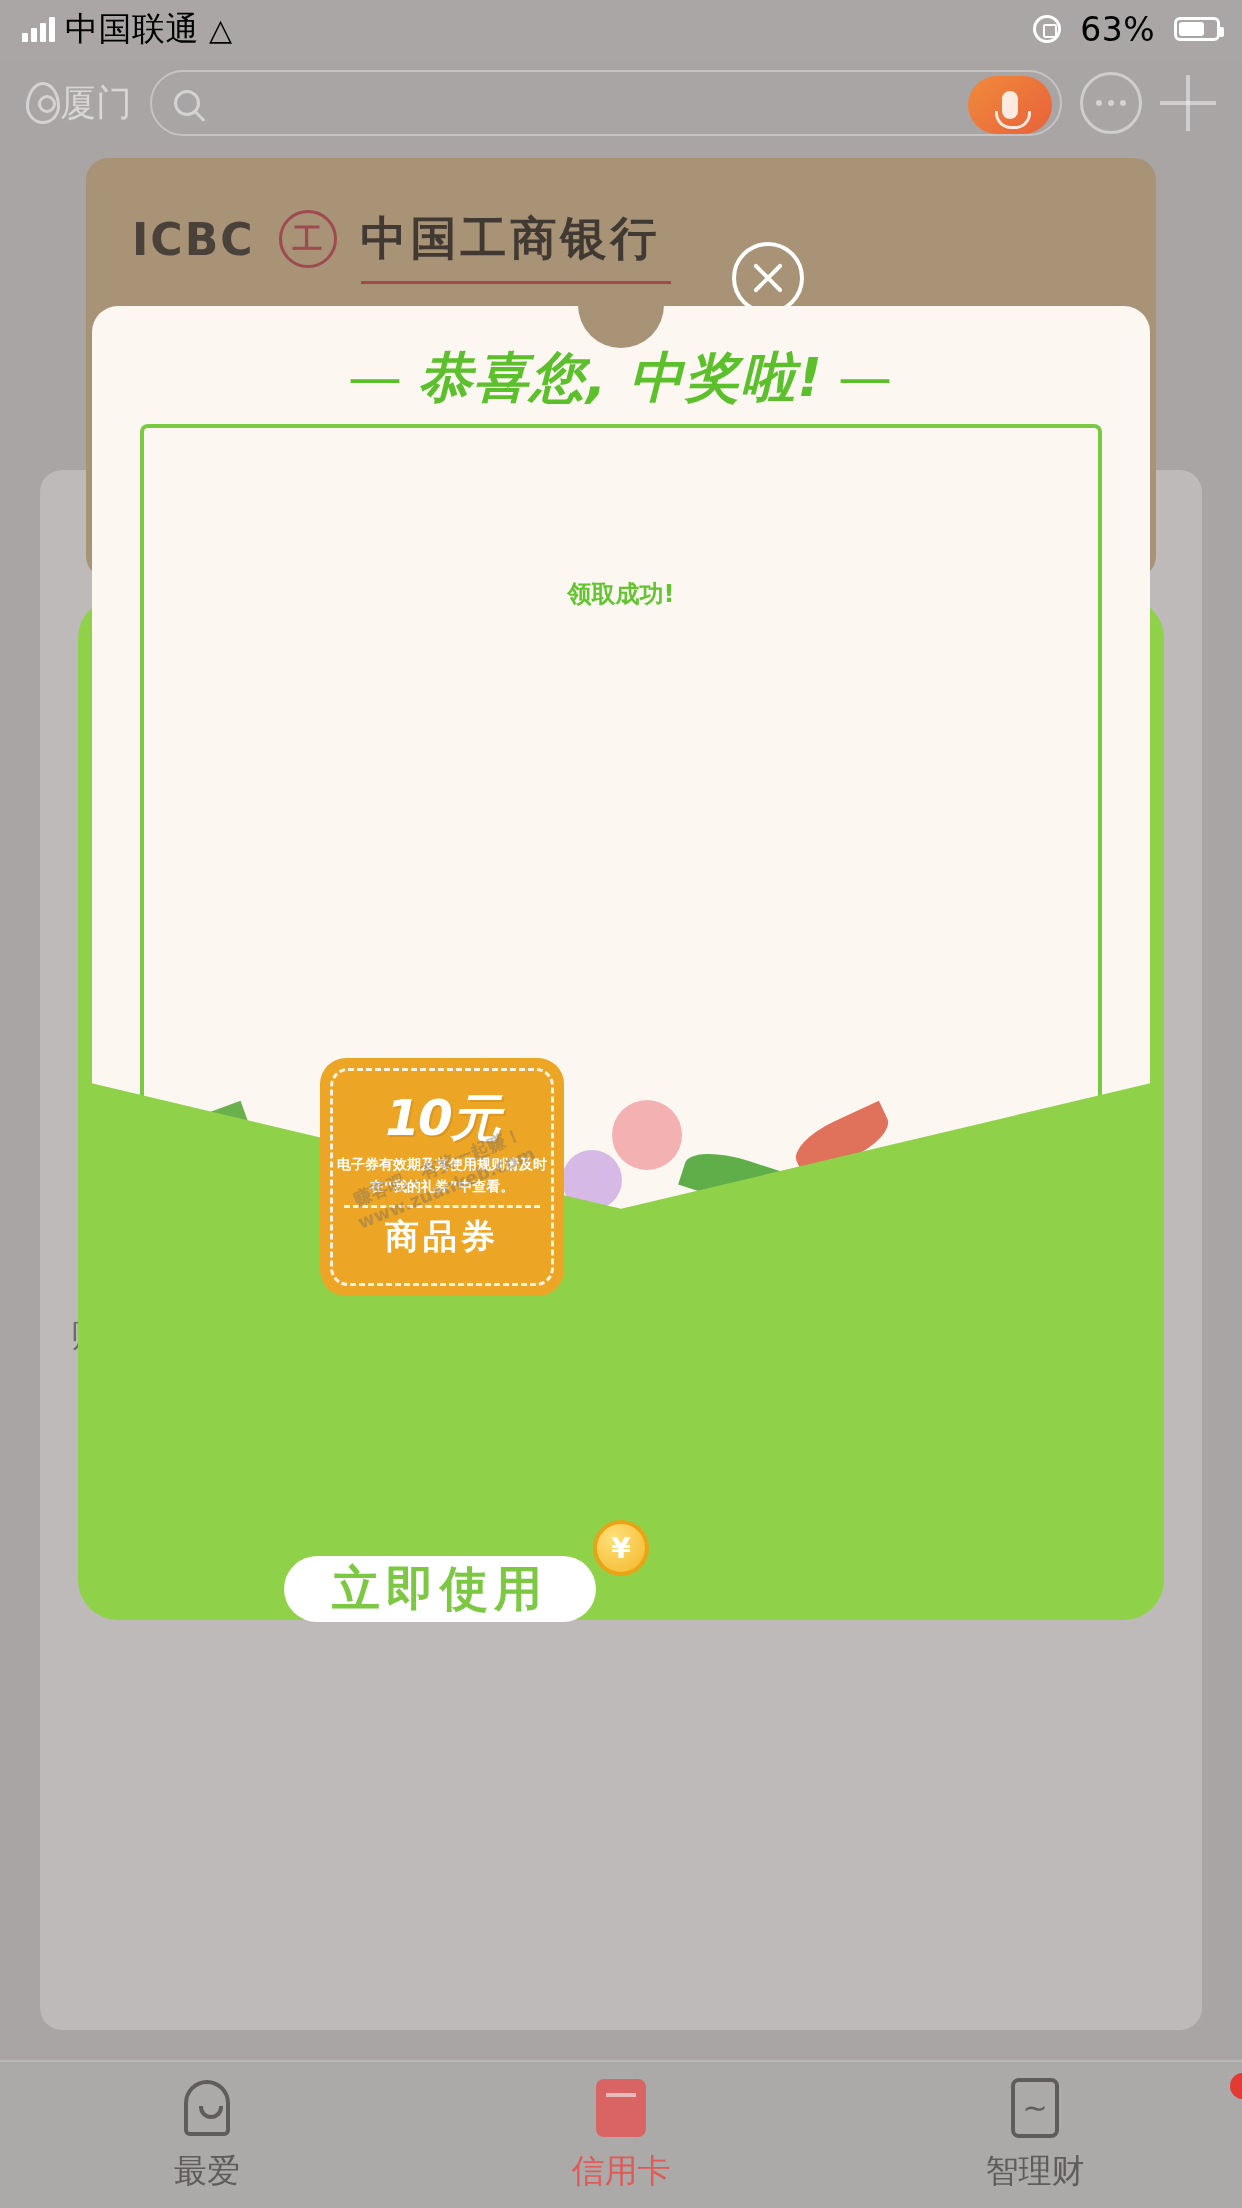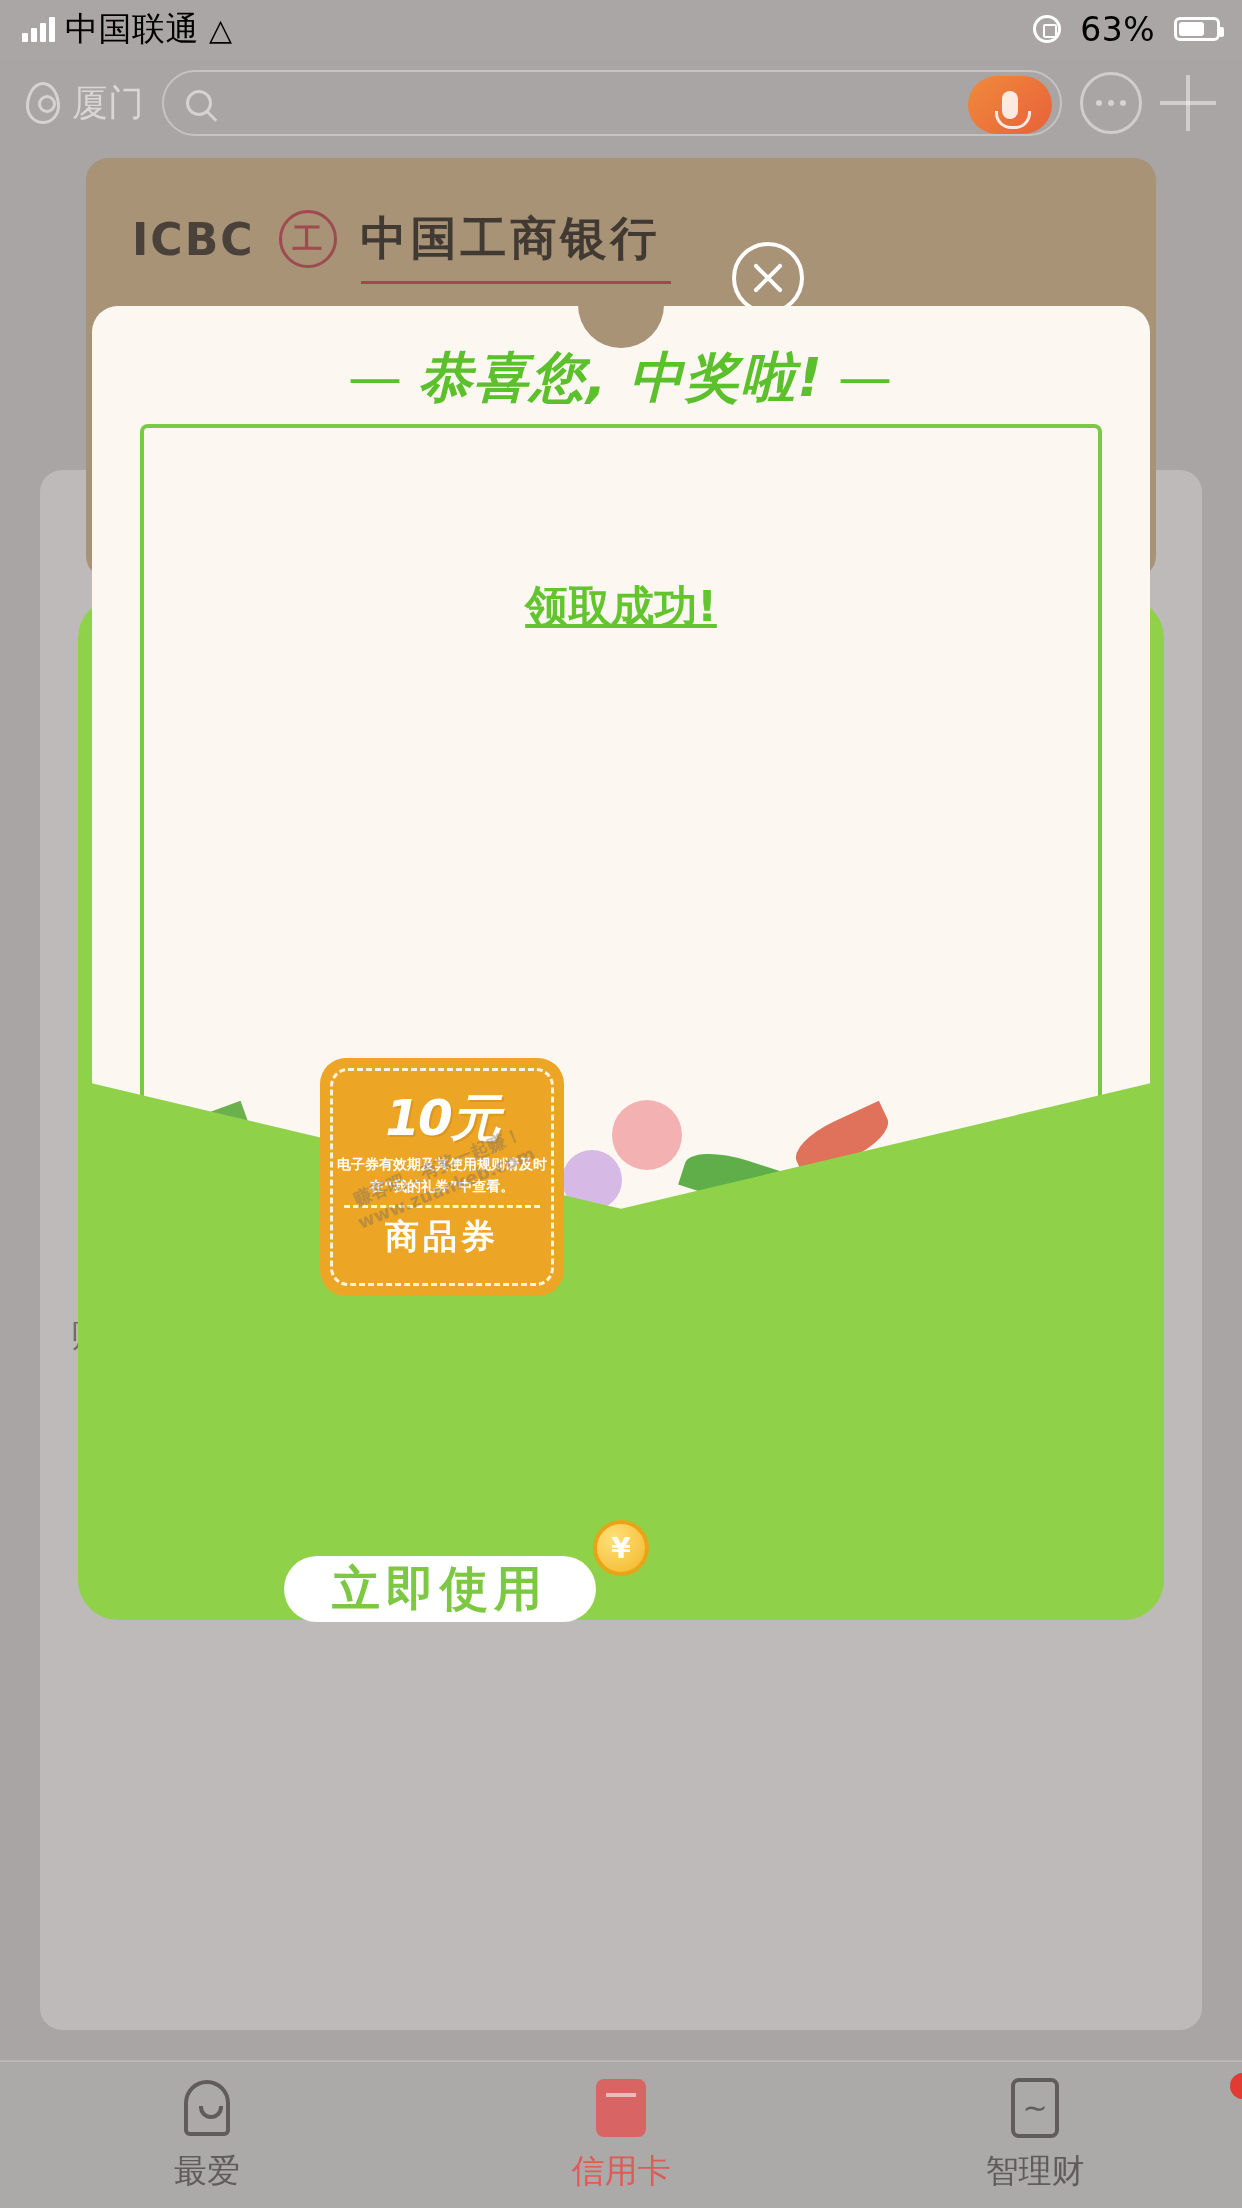--- a/index.html
+++ b/index.html
@@ -34,21 +34,21 @@
   .batt i{position:absolute;left:2px;top:2px;bottom:2px;width:62%;background:#fff;border-radius:3px;display:block;}
   .lockrot { width:28px;height:28px;border:3px solid #fff;border-radius:50%;position:relative; }
   .lockrot::after{content:"";position:absolute;left:7px;top:6px;width:10px;height:10px;border:2px solid #fff;border-radius:2px;}
 
   
   #search-row{
     position:absolute; top:62px; left:0; width:1242px; height:82px;
     display:flex; align-items:center; padding:0 26px; gap:18px;
     color:rgba(255,255,255,0.55); font-size:36px;
   }
-  #loc { display:flex;align-items:center;gap:12px; }
+  #loc { display:flex;align-items:center;}
   .pin{width:34px;height:42px;border:3px solid rgba(255,255,255,0.5);border-radius:50% 50% 50% 50%/58% 58% 42% 42%;position:relative;}
   .pin::after{content:"";position:absolute;left:9px;top:10px;width:12px;height:12px;border:3px solid rgba(255,255,255,0.5);border-radius:50%;}
   #search-box{
     flex:1; height:66px; border:2px solid rgba(255,255,255,0.35);
     border-radius:34px; display:flex; align-items:center; padding:0 22px; gap:10px;
     position:relative;
   }
   .mag{width:26px;height:26px;border:3px solid rgba(255,255,255,0.5);border-radius:50%;position:relative;flex:none;}
   .mag::after{content:"";position:absolute;right:-9px;bottom:-5px;width:12px;height:3px;background:rgba(255,255,255,0.5);transform:rotate(45deg);}
   #mic-btn{
@@ -130,21 +130,21 @@
     text-align:center; color:#5cc02c; font-size:54px; font-weight:700;
     font-style:italic; letter-spacing:2px;
   }
   #letter-title .dash{ font-style:normal; font-weight:400; padding:0 14px; }
   #inner-box{
     position:absolute; left:48px; top:118px; right:48px; bottom:2px;
     border:4px solid #7ac943; border-radius:8px; border-bottom:none;
   }
   #success-text{
     position:absolute; top:272px; left:0; width:100%; text-align:center;
-    color:#62c52f; font-size:43px; font-weight:600;text-decoration:underline;
+    color:#62c52f; font-size:24px; font-weight:600;
   }
 
   
   #env-body{
     position:absolute; left:78px; top:1100px; width:1086px; height:520px;
     background:#8fd24a; border-radius:0 0 40px 40px;
     clip-path:polygon(0 0, 0 100%, 100% 100%, 100% 0, 50% 28%);
   }
   #env-flap{
     position:absolute; left:78px; top:1080px; width:1086px; height:230px;

